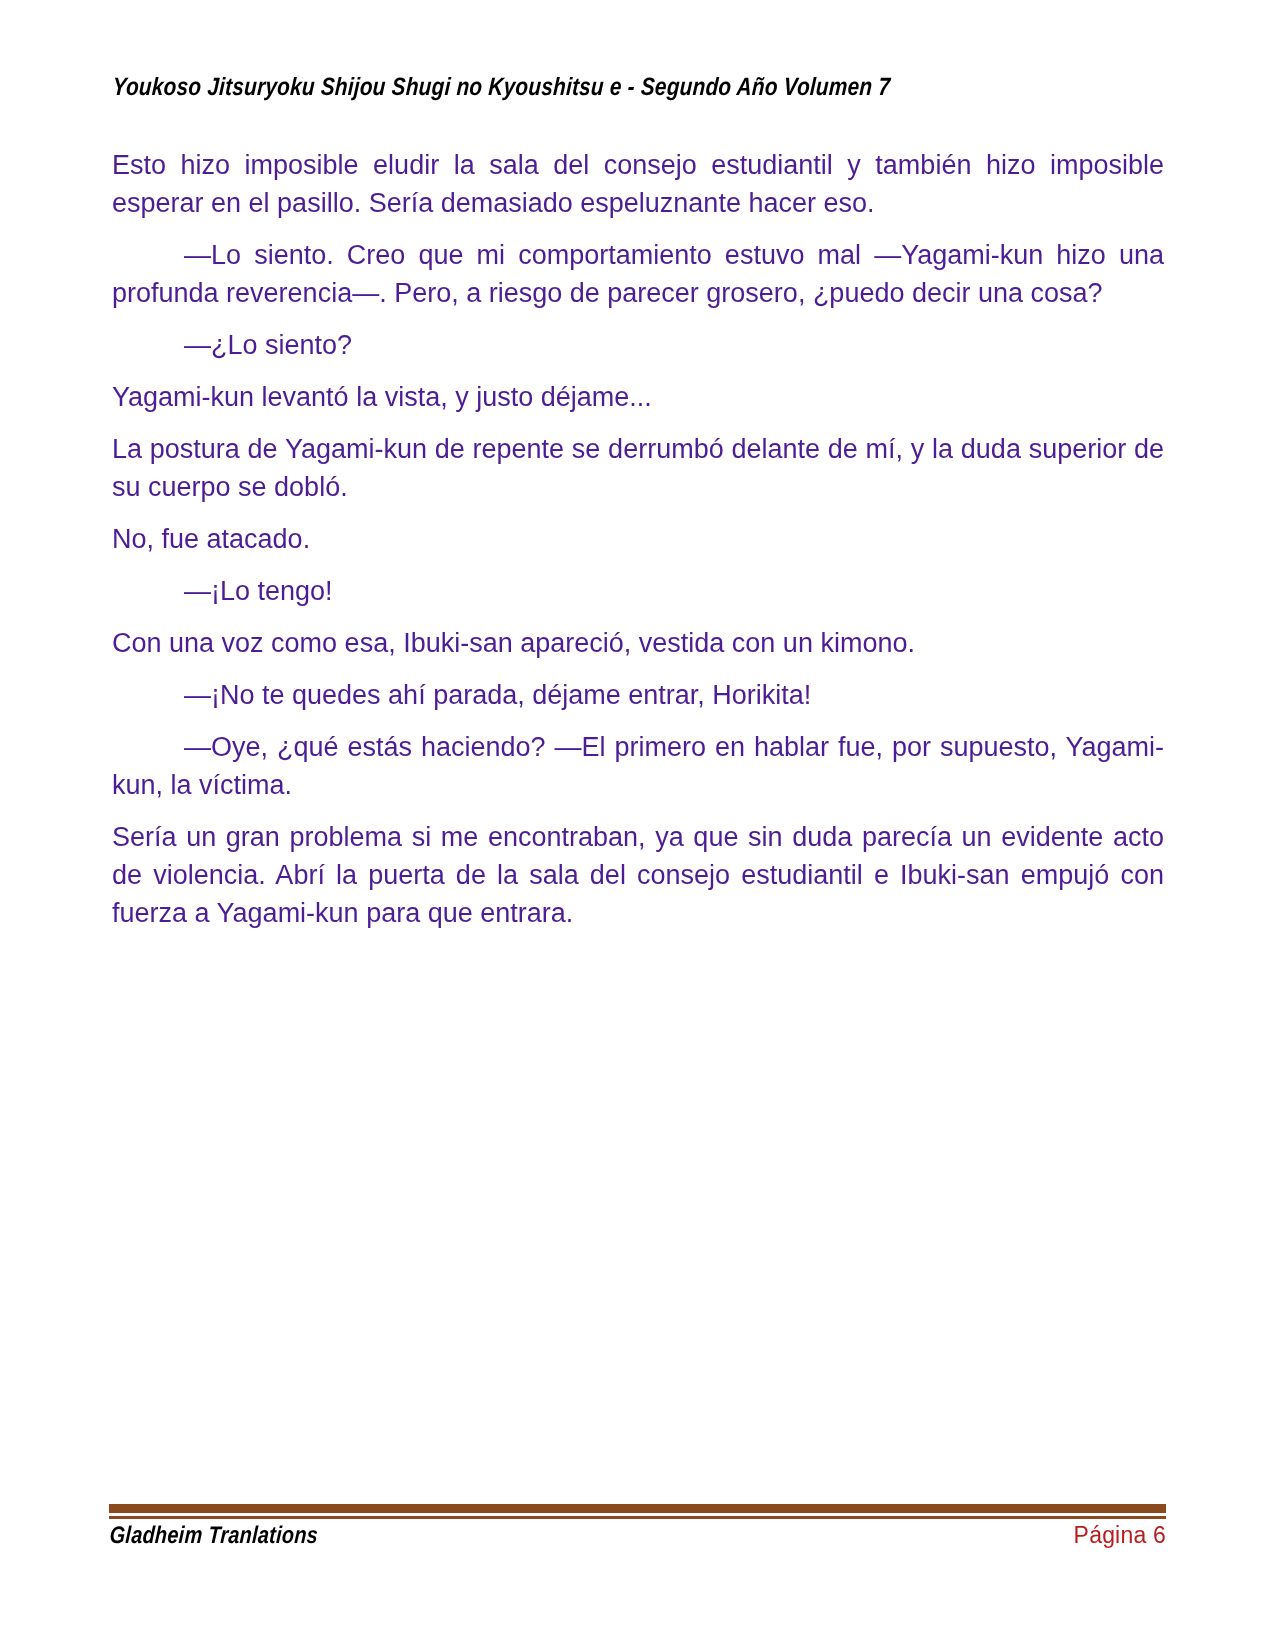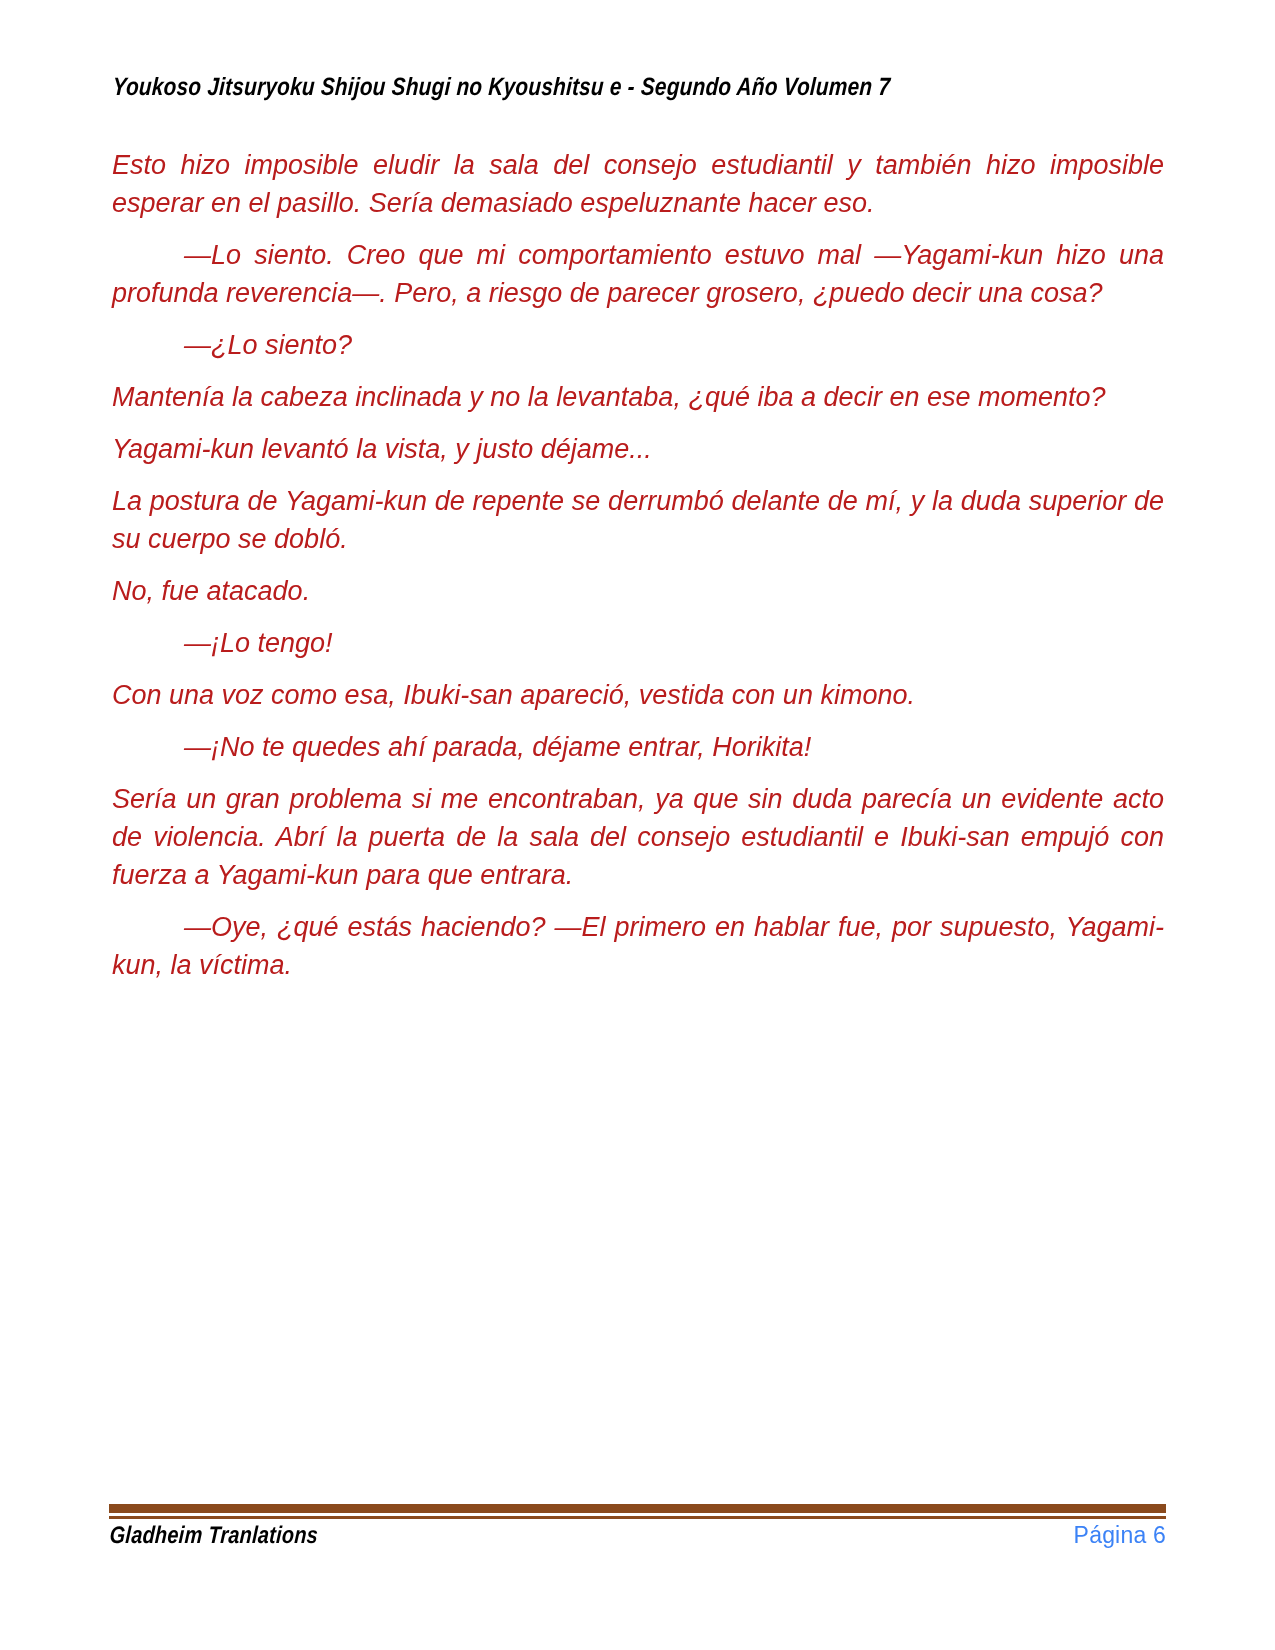--- a/index.html
+++ b/index.html
@@ -41,22 +41,21 @@
     position: absolute;
     left: 112px;
     top: 146px;
     width: 1052px;
   }
   .doc-body p.para {
     margin: 0 0 14px 0;
     font-size: 27px;
     line-height: 38px;
     text-align: justify;
-    color: #b91c1c;
-    font-style: italic;
+    color: #4c1d95;
   }
   .doc-body p.para.indent {
     text-indent: 72px;
   }
 
   
   .footer-rule {
     position: absolute;
     left: 109px;
     top: 1504px;
@@ -73,46 +72,45 @@
     width: 1057px;
     display: flex;
     justify-content: space-between;
     align-items: baseline;
   }
   .footer-brand {
     font-size: 24px;
   }
   .footer-page {
     font-size: 23px;
-    color: #3b82f6;
+    color: #b91c1c;
     letter-spacing: 0.2px;
   }
 </style>
 </head>
 <body>
 
 <div class="page">
 
   <div class="doc-header">
     <span class="brush-text">Youkoso Jitsuryoku Shijou Shugi no Kyoushitsu e - Segundo Año Volumen 7</span>
   </div>
 
   <div class="doc-body">
       <p class="para">Esto hizo imposible eludir la sala del consejo estudiantil y también hizo imposible esperar en el pasillo. Sería demasiado espeluznante hacer eso.</p>
       <p class="para indent">—Lo siento. Creo que mi comportamiento estuvo mal —Yagami-kun hizo una profunda reverencia—. Pero, a riesgo de parecer grosero, ¿puedo decir una cosa?</p>
       <p class="para indent">—¿Lo siento?</p>
-      <p class="para">Mantenía la cabeza inclinada y no la levantaba, ¿qué iba a decir en ese momento?</p>
       <p class="para">Yagami-kun levantó la vista, y justo déjame...</p>
       <p class="para">La postura de Yagami-kun de repente se derrumbó delante de mí, y la duda superior de su cuerpo se dobló.</p>
       <p class="para">No, fue atacado.</p>
       <p class="para indent">—¡Lo tengo!</p>
       <p class="para">Con una voz como esa, Ibuki-san apareció, vestida con un kimono.</p>
       <p class="para indent">—¡No te quedes ahí parada, déjame entrar, Horikita!</p>
+      <p class="para indent">—Oye, ¿qué estás haciendo? —El primero en hablar fue, por supuesto, Yagami-kun, la víctima.</p>
       <p class="para">Sería un gran problema si me encontraban, ya que sin duda parecía un evidente acto de violencia. Abrí la puerta de la sala del consejo estudiantil e Ibuki-san empujó con fuerza a Yagami-kun para que entrara.</p>
-      <p class="para indent">—Oye, ¿qué estás haciendo? —El primero en hablar fue, por supuesto, Yagami-kun, la víctima.</p>
     </div>
 
   <div class="footer-rule" style="border-top-color: rgb(138, 74, 29); border-bottom-color: rgb(138, 74, 29);"></div>
 
   <div class="doc-footer">
     <span class="brush-text footer-brand">Gladheim Tranlations</span>
     <span class="footer-page">Página 6</span>
   </div>
 
 </div>

